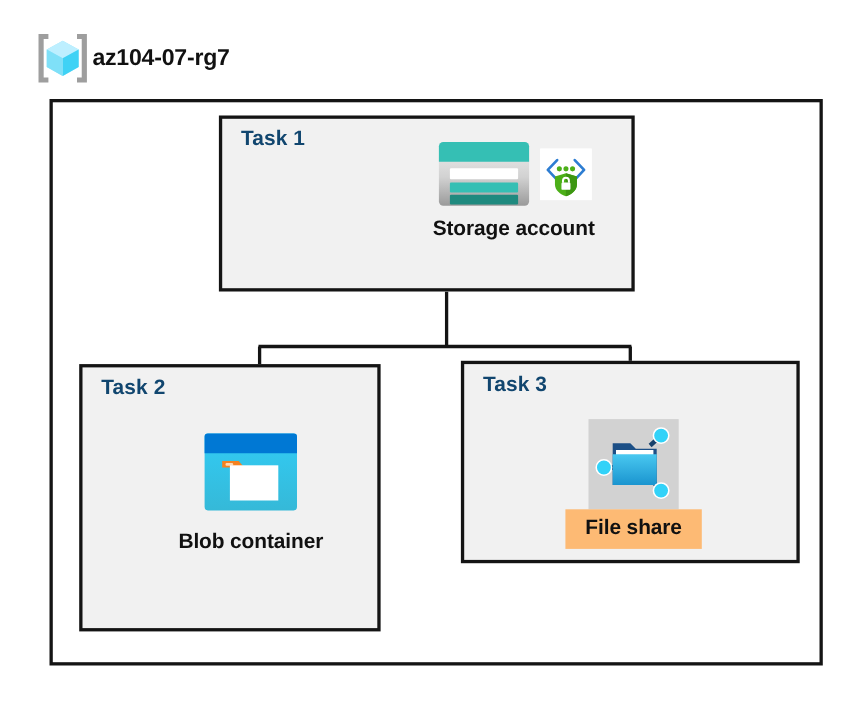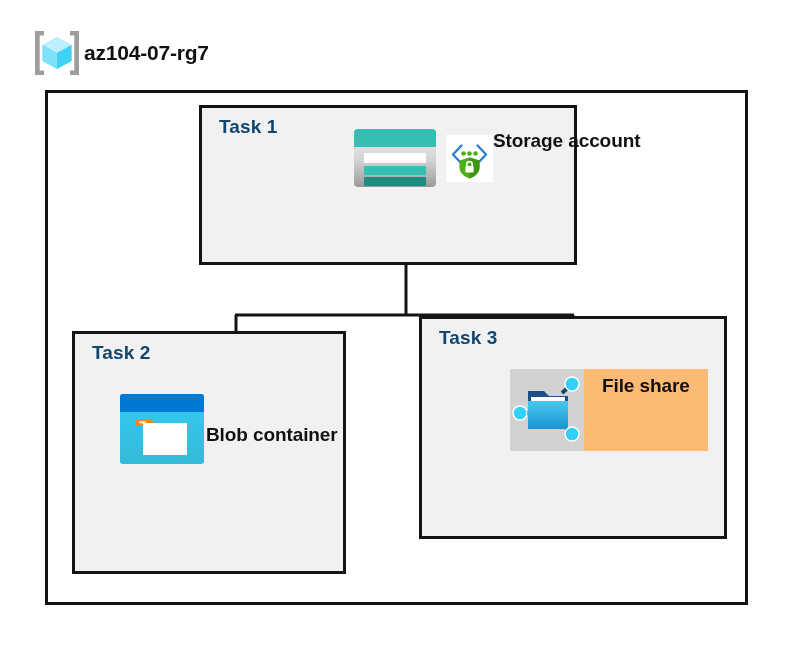--- a/index.html
+++ b/index.html
@@ -51,37 +51,39 @@
 
   
   .task-box {
     position: absolute;
     box-sizing: border-box;
     border: 3px solid #141414;
     background: #f1f1f1;
   }
   #task1-box { left: 199px; top: 105px; width: 378px; height: 160px; }
   #task2-box { left: 72px;  top: 331px; width: 274px; height: 243px; }
-  #task3-box { left: 419px; top: 316px; width: 308px; height: 223px; }
+  #task3-box { left: 419px; top: 328px; width: 308px; height: 184px; }
 
   .task-label {
     position: absolute;
     left: 17px;
     top: 8px;
     font-size: 19px;
     font-weight: bold;
     color: #11466f;
     letter-spacing: 0.1px;
     white-space: nowrap;
   }
 
   
   .node {
     position: absolute;
     display: flex;
+    flex-direction: column;
+    align-items: center;
   }
   .node-caption {
     font-size: 19px;
     font-weight: bold;
     color: #111111;
     white-space: nowrap;
     letter-spacing: -0.1px;
   }
 
   
@@ -105,21 +107,21 @@
   }
   #node-storage .node-caption { margin-top: 6px; }
 
   
   #node-blob {
     left: 43px;
     top: 58px;
     width: 220px;
   }
   #blob-icon { width: 88px; height: 74px; display: block; }
-  #node-blob .node-caption { margin-top: 32px; }
+  #node-blob .node-caption { margin-top: 16px; }
 
   
   #node-fileshare {
     left: 88px;
     top: 50px;
     width: 132px;
   }
   #fileshare-icon-plate {
     width: 82px;
     height: 82px;

